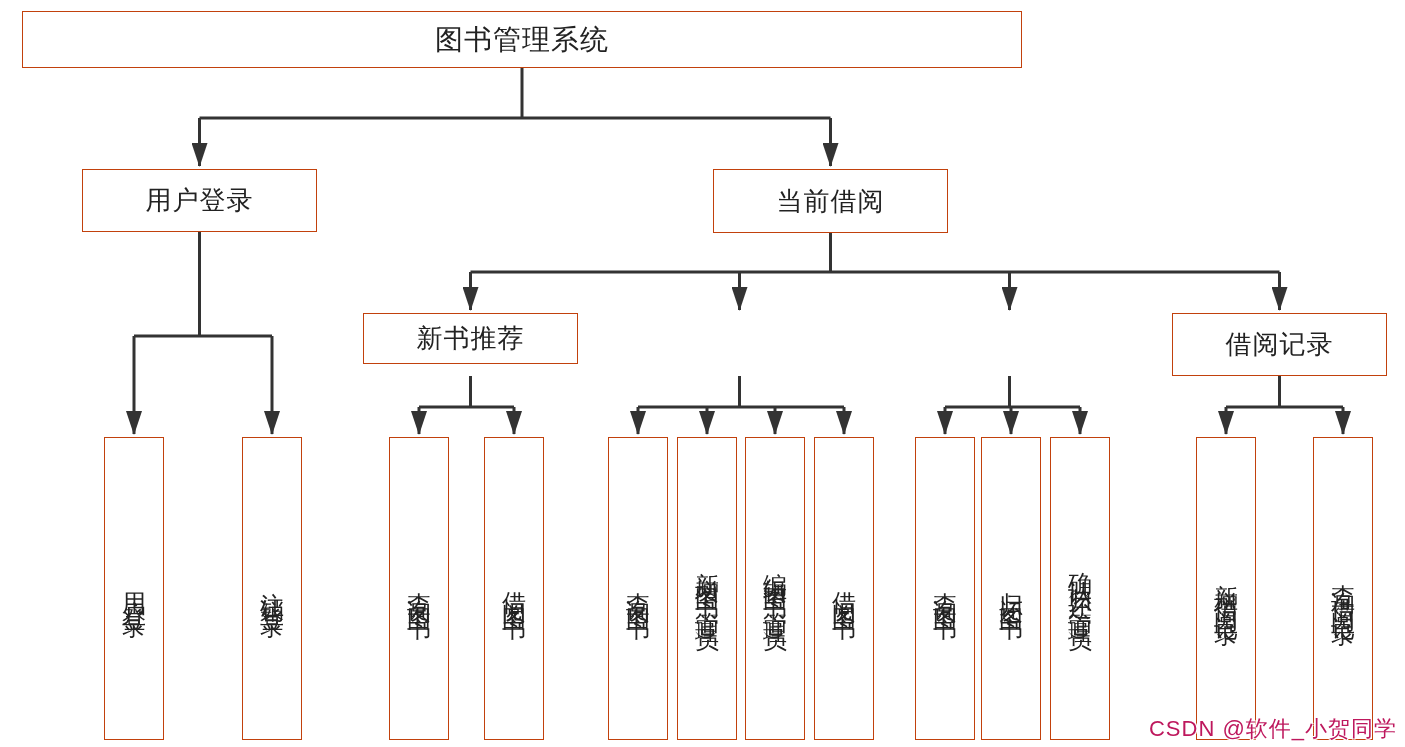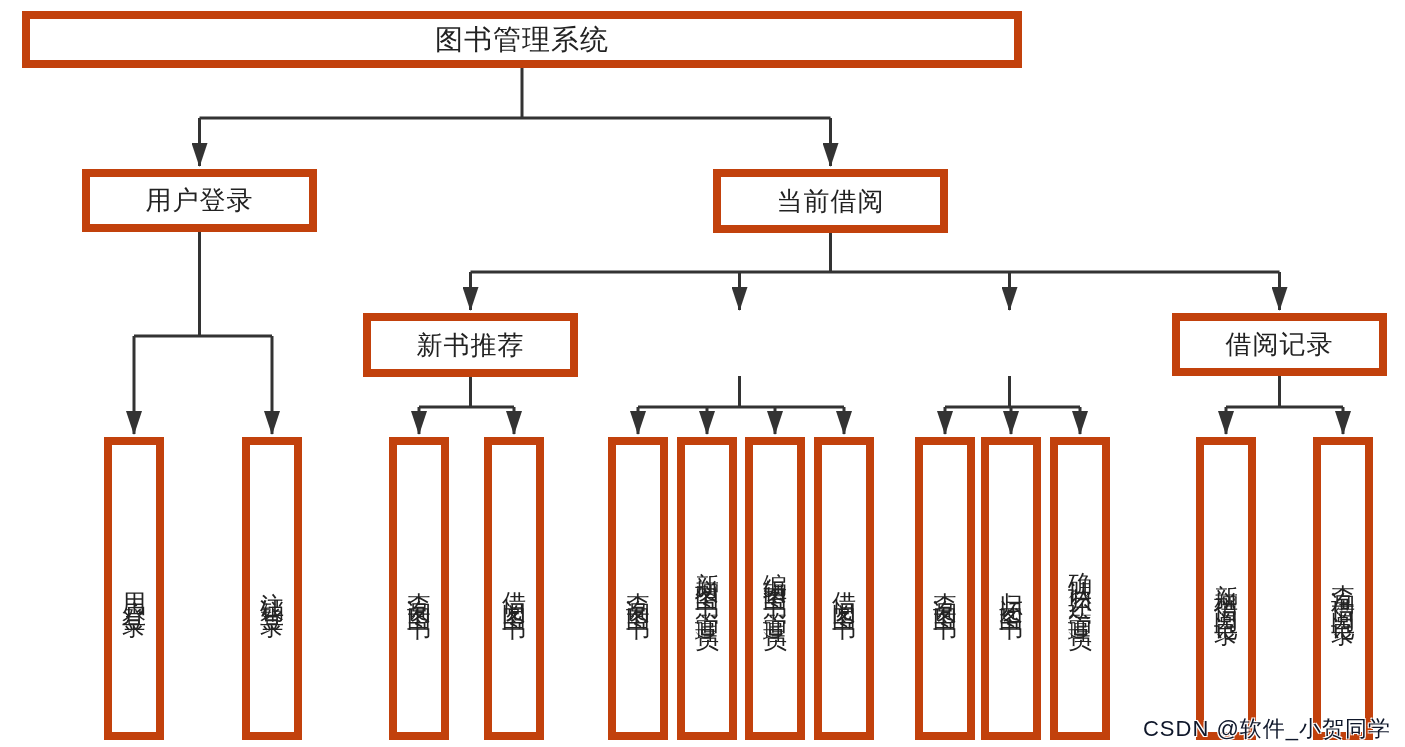--- a/index.html
+++ b/index.html
@@ -23,44 +23,44 @@
     z-index: 1;
   }
   .conn {
     stroke: #333333;
     stroke-width: 3;
     fill: none;
   }
   .box {
     position: absolute;
     box-sizing: border-box;
-    border: 8px solid #c2410c;
+    border: 1px solid #c2410c;
     background: #ffffff;
     display: flex;
     align-items: center;
     justify-content: center;
     color: #222222;
     z-index: 2;
   }
   .box.h { font-size: 26px; letter-spacing: 1px; }
   .box.title { font-size: 28px; letter-spacing: 1px; }
   .box.v span {
     writing-mode: vertical-rl;
     text-orientation: mixed;
     font-size: 24px;
     letter-spacing: 8px;
     line-height: 1;
     white-space: nowrap;
   }
   .watermark {
     position: absolute;
-    right: 14px;
+    right: 8px;
     bottom: 3px;
     font-size: 22px;
-    color: #0f172a;
+    color: #be185d;
     letter-spacing: 1px;
     z-index: 3;
     text-shadow: 1px 1px 0 #ffffff, -1px -1px 0 #ffffff, 1px -1px 0 #ffffff, -1px 1px 0 #ffffff;
     white-space: nowrap;
   }
 </style>
 </head>
 <body>
 
 <div class="stage">
@@ -111,21 +111,21 @@
     <path class="conn" d="M1226,407 L1343,407"></path>
     <path class="conn" d="M1226,407 L1226,434" marker-end="url(#arrow)"></path>
     <path class="conn" d="M1343,407 L1343,434" marker-end="url(#arrow)"></path>
   </svg>
 
   <div class="box h title" style="left:22px; top:11px; width:1000px; height:57px;">图书管理系统</div>
 
   <div class="box h" style="left:82px; top:169px; width:235px; height:63px;">用户登录</div>
   <div class="box h" style="left:713px; top:169px; width:235px; height:64px;">当前借阅</div>
 
-  <div class="box h" style="left:363px; top:313px; width:215px; height:64px;">新书推荐</div>
+  <div class="box h" style="left:363px; top:313px; width:215px; height:51px;">新书推荐</div>
   <div class="box h" style="left:1172px; top:313px; width:215px; height:63px;">借阅记录</div>
 
   <div class="box v" style="left:104px; top:437px; width:60px; height:303px;">
     <span>用户登录</span>
   </div>
   <div class="box v" style="left:242px; top:437px; width:60px; height:303px;">
     <span>注销登录</span>
   </div>
 
   <div class="box v" style="left:389px; top:437px; width:60px; height:303px;">

